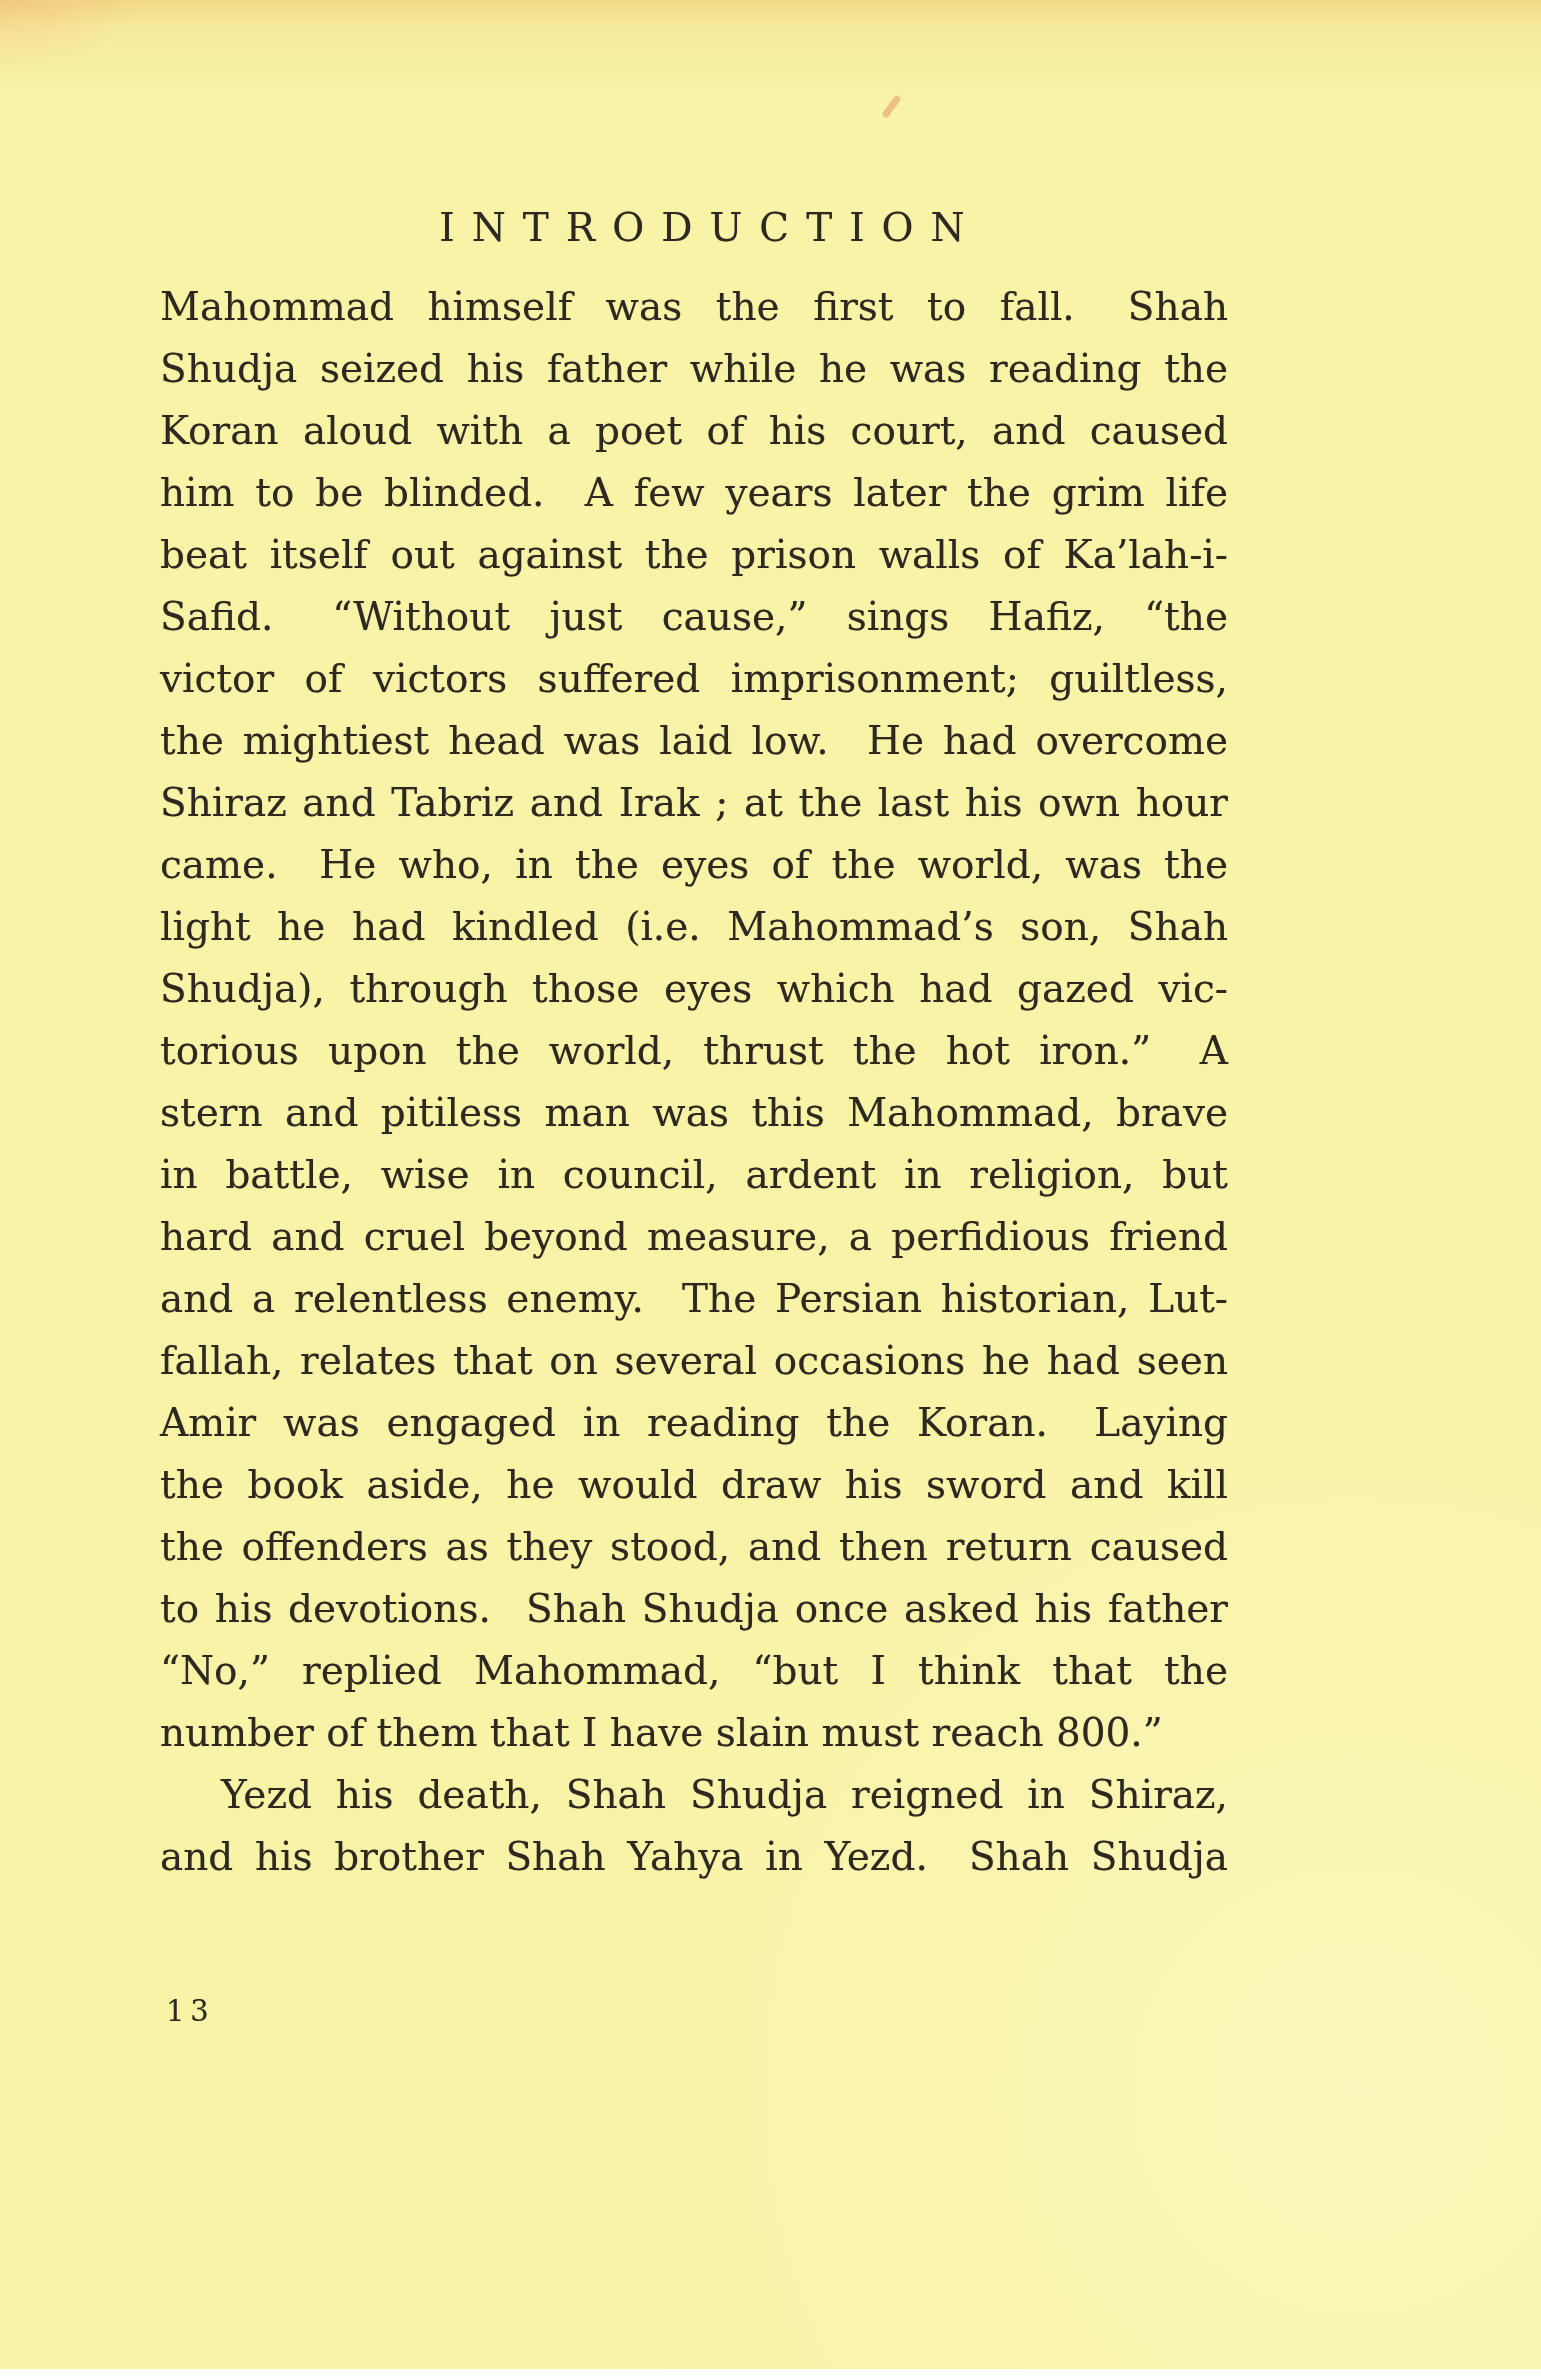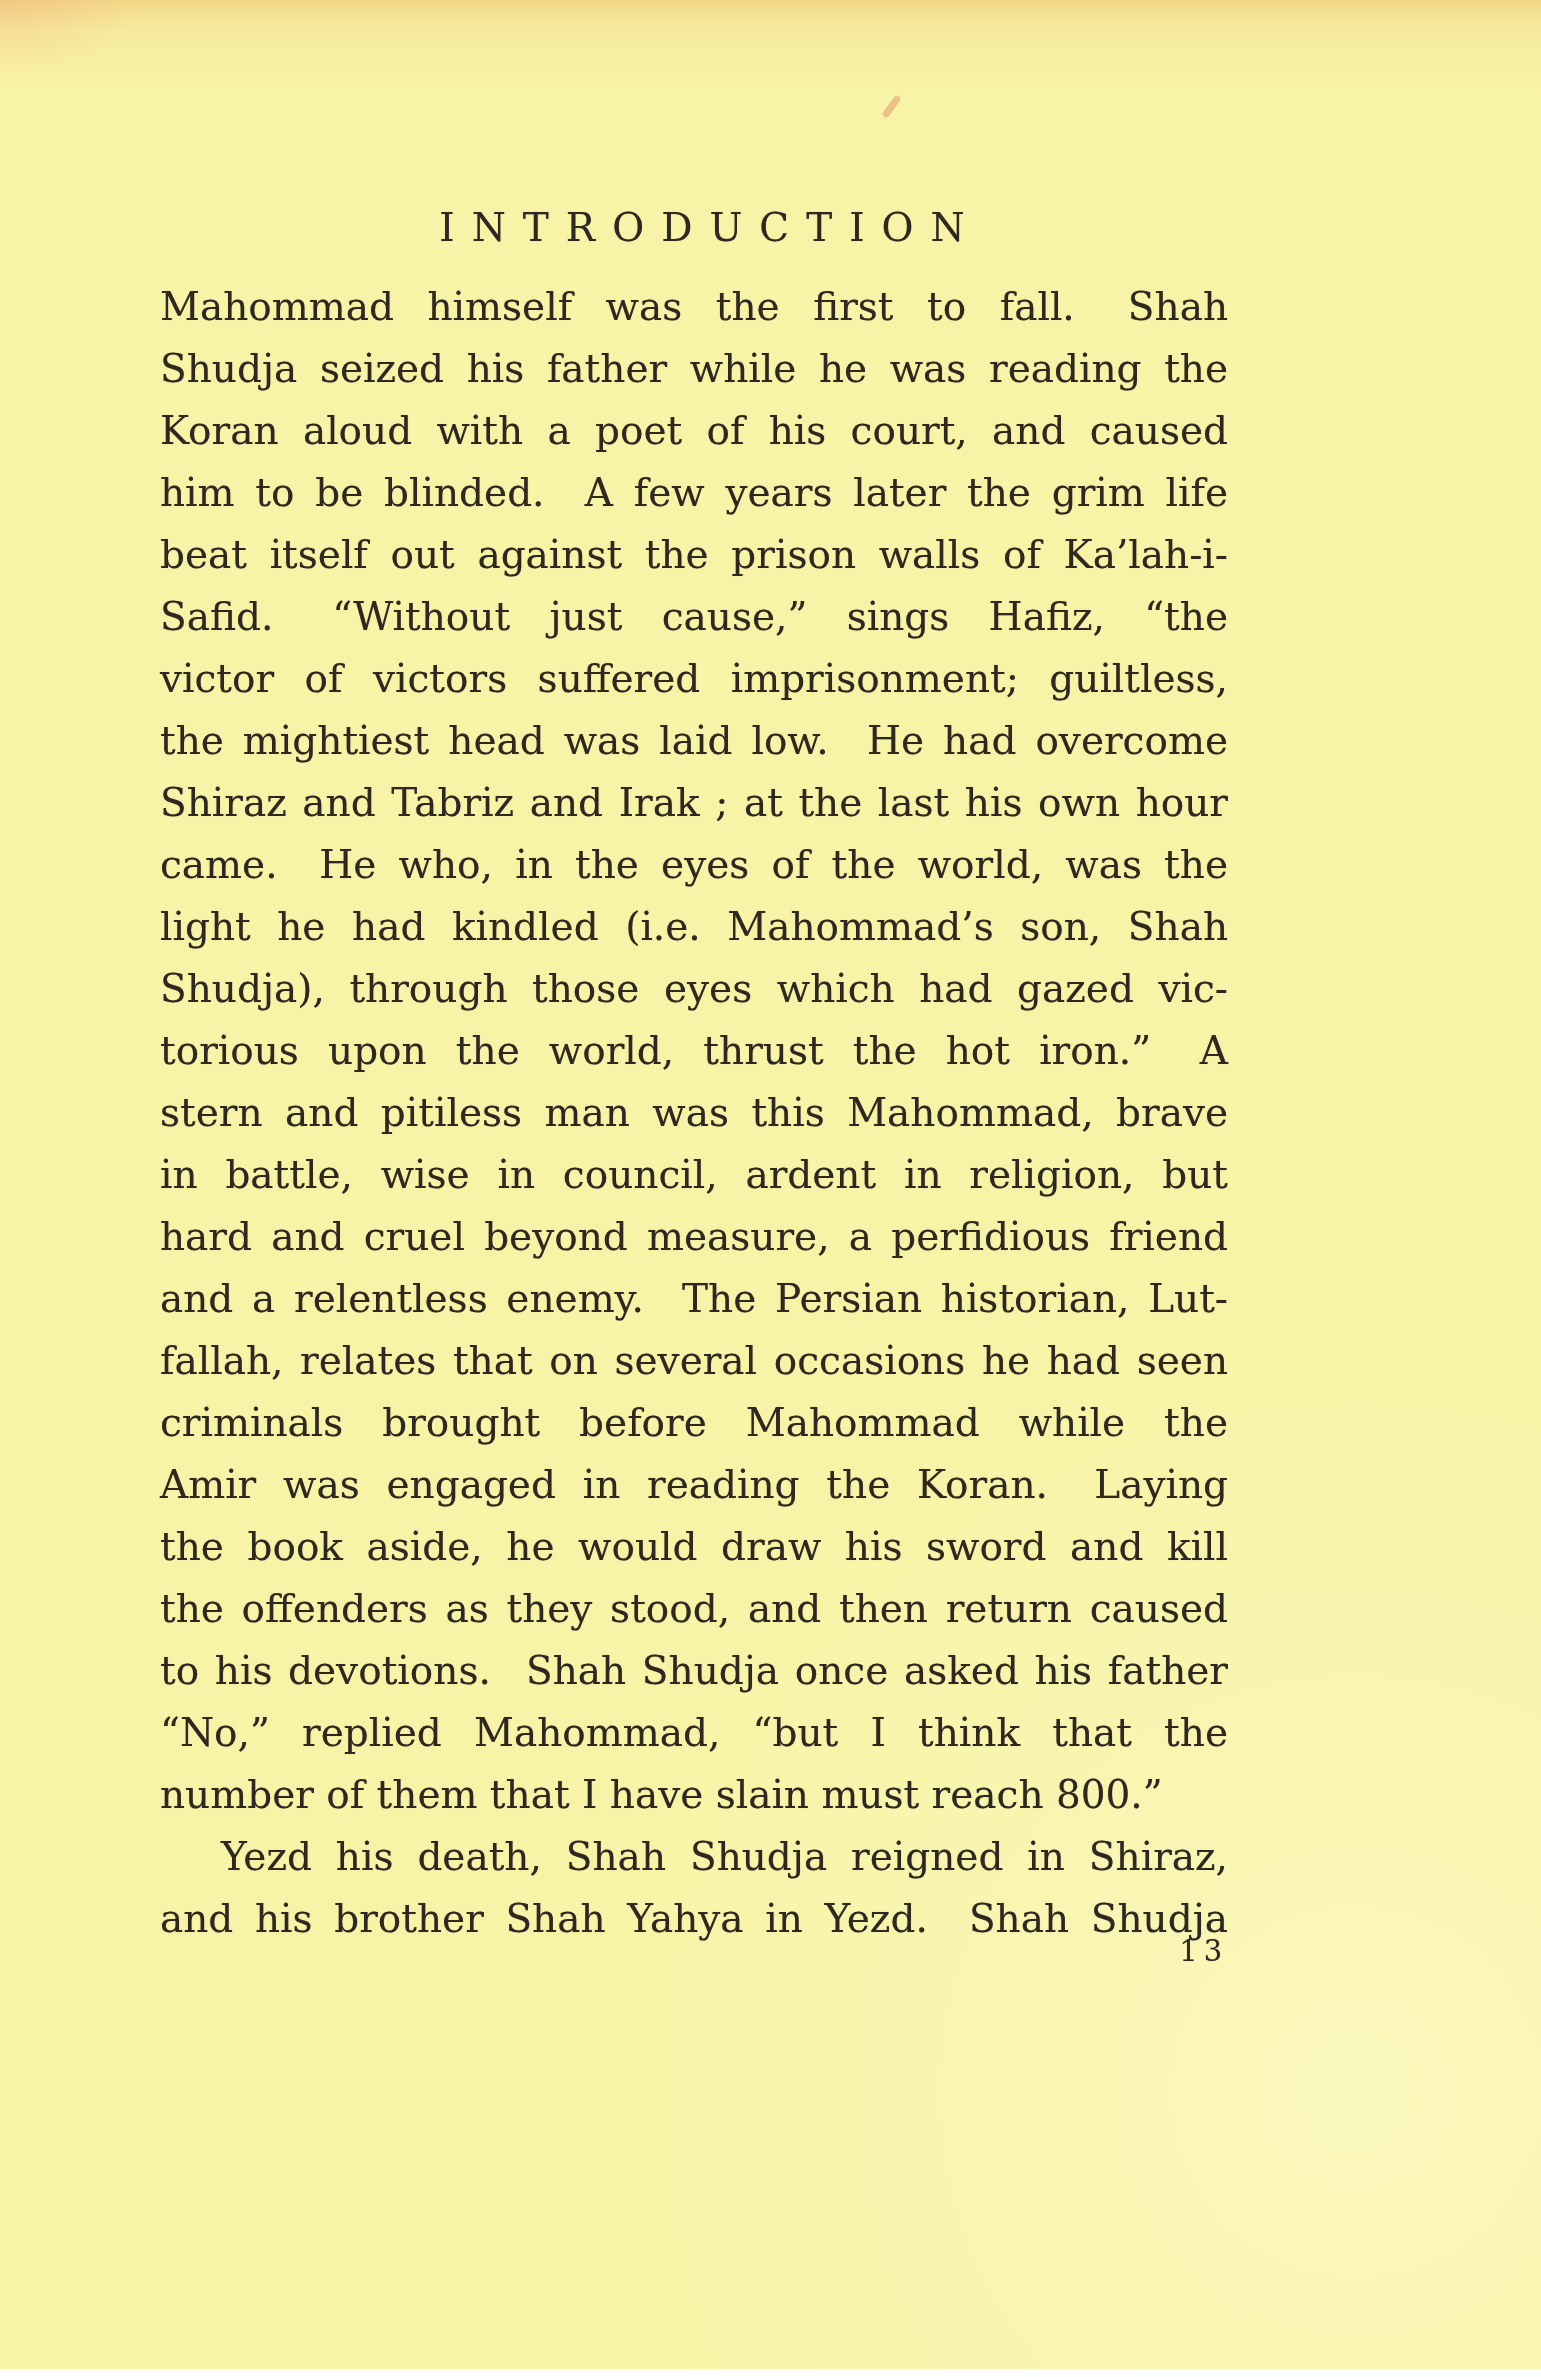--- a/index.html
+++ b/index.html
@@ -49,24 +49,24 @@
     text-shadow:0 0 0.8px rgba(47,40,33,0.40);
   }
   .line {
     text-align:justify;
     text-align-last:justify;
   }
   .line.para-end { text-align-last:left; }
   .line.indent { text-indent:61px; }
   .line .italic { }
   .page-number {
-    position:absolute; left:160px; top:1937px; width:1068px;
+    position:absolute; left:160px; top:1997px; width:1068px;
     font-size:29px; line-height:29px;
     letter-spacing:5.9px; text-indent:5.9px;
-    text-align:right;
+    text-align:left;
     text-shadow:0 0 0.8px rgba(47,40,33,0.40);
   }
   .bottom-strip {
     position:absolute; left:0; right:0; bottom:0; height:7.6px;
     background:#ffffff;
   }
 </style>
 </head>
 <body>
 
@@ -86,21 +86,20 @@
       <div class="line"><span>Shiraz and Tabriz and Irak ; at the last his own hour</span></div>
       <div class="line"><span>came.  He who, in the eyes of the world, was the</span></div>
       <div class="line"><span>light he had kindled (</span><span class="italic">i.e.</span><span> Mahommad’s son, Shah</span></div>
       <div class="line"><span>Shudja), through those eyes which had gazed vic-</span></div>
       <div class="line"><span>torious upon the world, thrust the hot iron.”  A</span></div>
       <div class="line"><span>stern and pitiless man was this Mahommad, brave</span></div>
       <div class="line"><span>in battle, wise in council, ardent in religion, but</span></div>
       <div class="line"><span>hard and cruel beyond measure, a perfidious friend</span></div>
       <div class="line"><span>and a relentless enemy.  The Persian historian, Lut-</span></div>
       <div class="line"><span>fallah, relates that on several occasions he had seen</span></div>
-      <div class="line"><span>criminals brought before Mahommad while the</span></div>
       <div class="line"><span>Amir was engaged in reading the Koran.  Laying</span></div>
       <div class="line"><span>the book aside, he would draw his sword and kill</span></div>
       <div class="line"><span>the offenders as they stood, and then return caused</span></div>
       <div class="line"><span>to his devotions.  Shah Shudja once asked his father</span></div>
       <div class="line"><span>“No,” replied Mahommad, “but I think that the</span></div>
       <div class="line para-end"><span>number of them that I have slain must reach 800.”</span></div>
       <div class="line indent"><span>Yezd his death, Shah Shudja reigned in Shiraz,</span></div>
       <div class="line"><span>and his brother Shah Yahya in Yezd.  Shah Shudja</span></div>
     </div>
   <div class="page-number">13</div>

